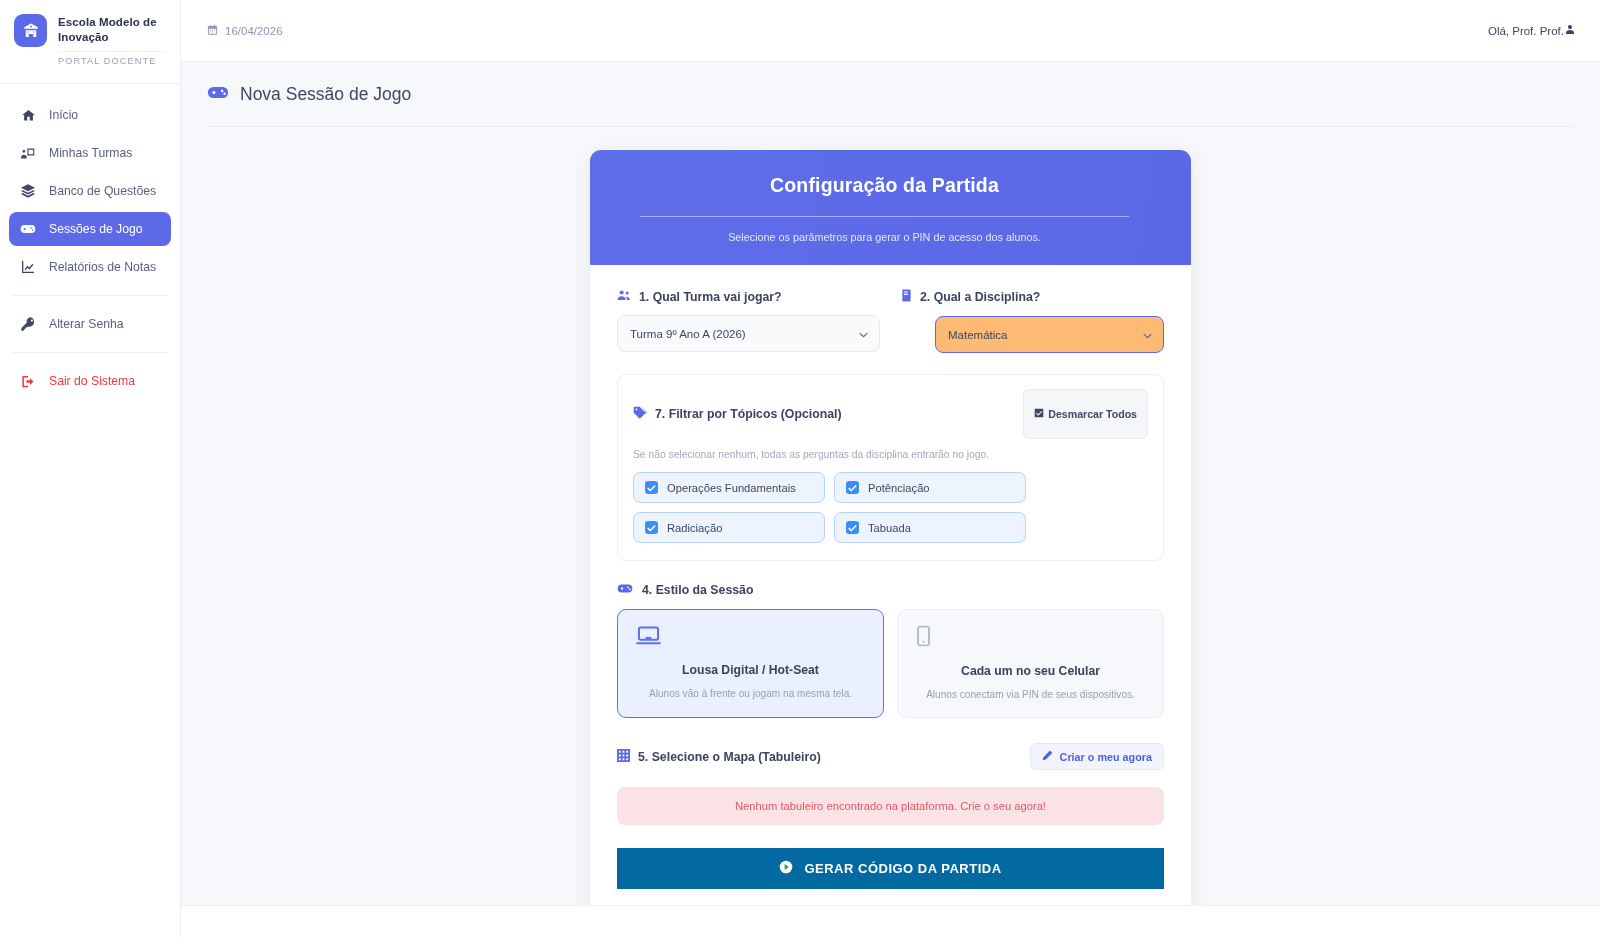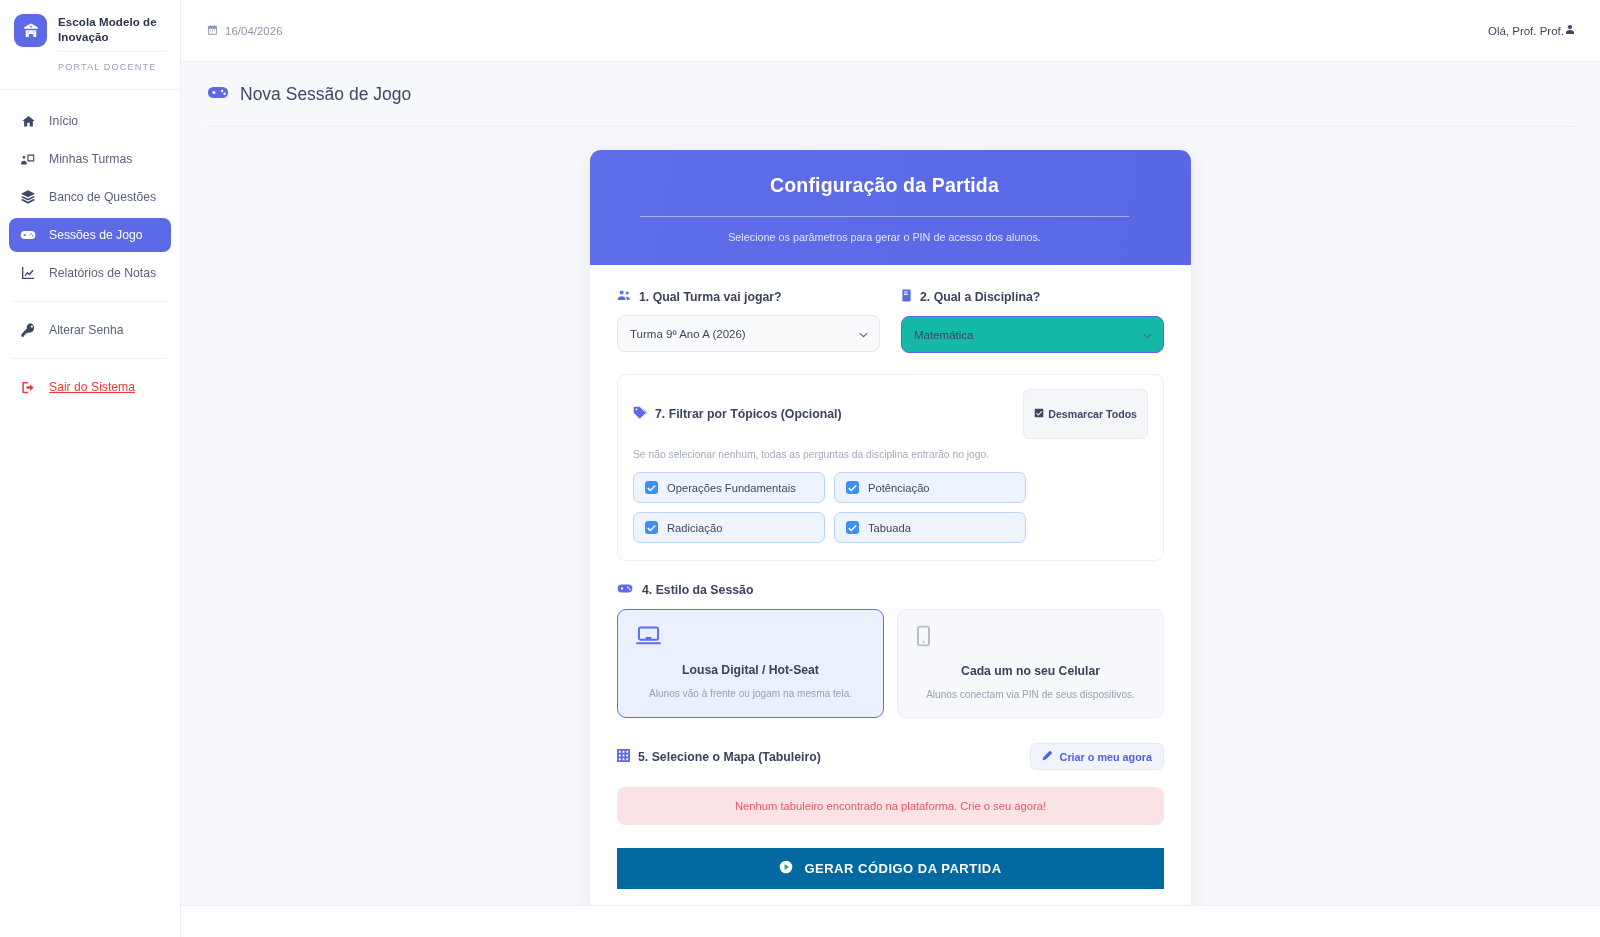--- a/index.html
+++ b/index.html
@@ -24,37 +24,37 @@
     background: #5d6ae8; border-radius: 9px;
     display: flex; align-items: center; justify-content: center;
   }
   .brand-text { padding-top: 1px; }
   .brand-name {
     font-size: 11.5px; font-weight: bold; color: #2a3350;
     line-height: 1.28; letter-spacing: .1px; max-width: 108px;
   }
   .brand-sub {
     font-size: 9.2px; color: #9aa2b8; letter-spacing: 1.1px;
-    margin-top: 7px; padding-top: 10px; border-top: 1px solid #eef0f5;
+    margin-top: 7px; padding-top: 4px; border-top: 1px solid #eef0f5;
     max-width: 108px;
   }
   .side-div { height: 1px; background: #eef0f5; margin: 17px 0 0 0; }
   .nav { padding: 14px 9px 0 9px; }
   .nav-item {
     display: flex; align-items: center; gap: 13px;
     height: 34px; padding: 0 11px; border-radius: 8px;
     color: #59627d; font-size: 12.2px; cursor: pointer;
     margin-bottom: 4px;
   }
   .nav-item .ic { width: 16px; height: 16px; display:flex; align-items:center; justify-content:center; flex: 0 0 16px; }
   .nav-item .ic svg { display: block; }
   .nav-item.active { background: #5d6ae8; color: #ffffff; }
   .nav-item.active .ic svg { fill: #ffffff; }
   .nav-item .ic svg { fill: #3e4763; }
-  .nav-item.danger { color: #ef3a3a; text-decoration: underline; }
+  .nav-item.danger { color: #ef3a3a; }
   .nav-item.danger .ic svg { fill: #ef3a3a; }
   .nav-sep { height: 1px; background: #eef0f5; margin: 11px 3px; }
 
   
   .main { flex: 1; height: 937px; display: flex; flex-direction: column; background: #f7f8fb; }
   .topbar {
     height: 62px; background: #ffffff; border-bottom: 1px solid #eef0f5;
     display: flex; align-items: center; justify-content: space-between;
     padding: 0 24px 0 26px; flex: 0 0 62px;
   }
@@ -87,21 +87,21 @@
   .field-label {
     display: flex; align-items: center; gap: 8px;
     font-size: 12.3px; color: #3b445e; font-weight: bold; margin-bottom: 11px;
   }
   .sel {
     position: relative; height: 37px; border-radius: 8px;
     background: #f9fafc; border: 1px solid #e4e7ef;
     display: flex; align-items: center; padding: 0 12px;
     font-size: 11.5px; color: #3d465f; cursor: pointer;
   }
-  .sel.focus { background: #14b8a6; border: 1.6px solid #5d6ae8; }
+  .sel.focus { background: #fdba74; border: 1.6px solid #5d6ae8; margin-left: 34px; }
   .sel .chev { position: absolute; right: 11px; top: 50%; transform: translateY(-50%); }
 
   
   .topics {
     margin-top: 21px; border: 1px solid #eceef4; border-radius: 9px;
     padding: 14px 15px 17px 15px; background: #ffffff;
   }
   .topics-head { display: flex; align-items: center; justify-content: space-between; }
   .topics-title { display: flex; align-items: center; gap: 8px; font-size: 12.3px; font-weight: bold; color: #3b445e; }
   .btn-ghost {

